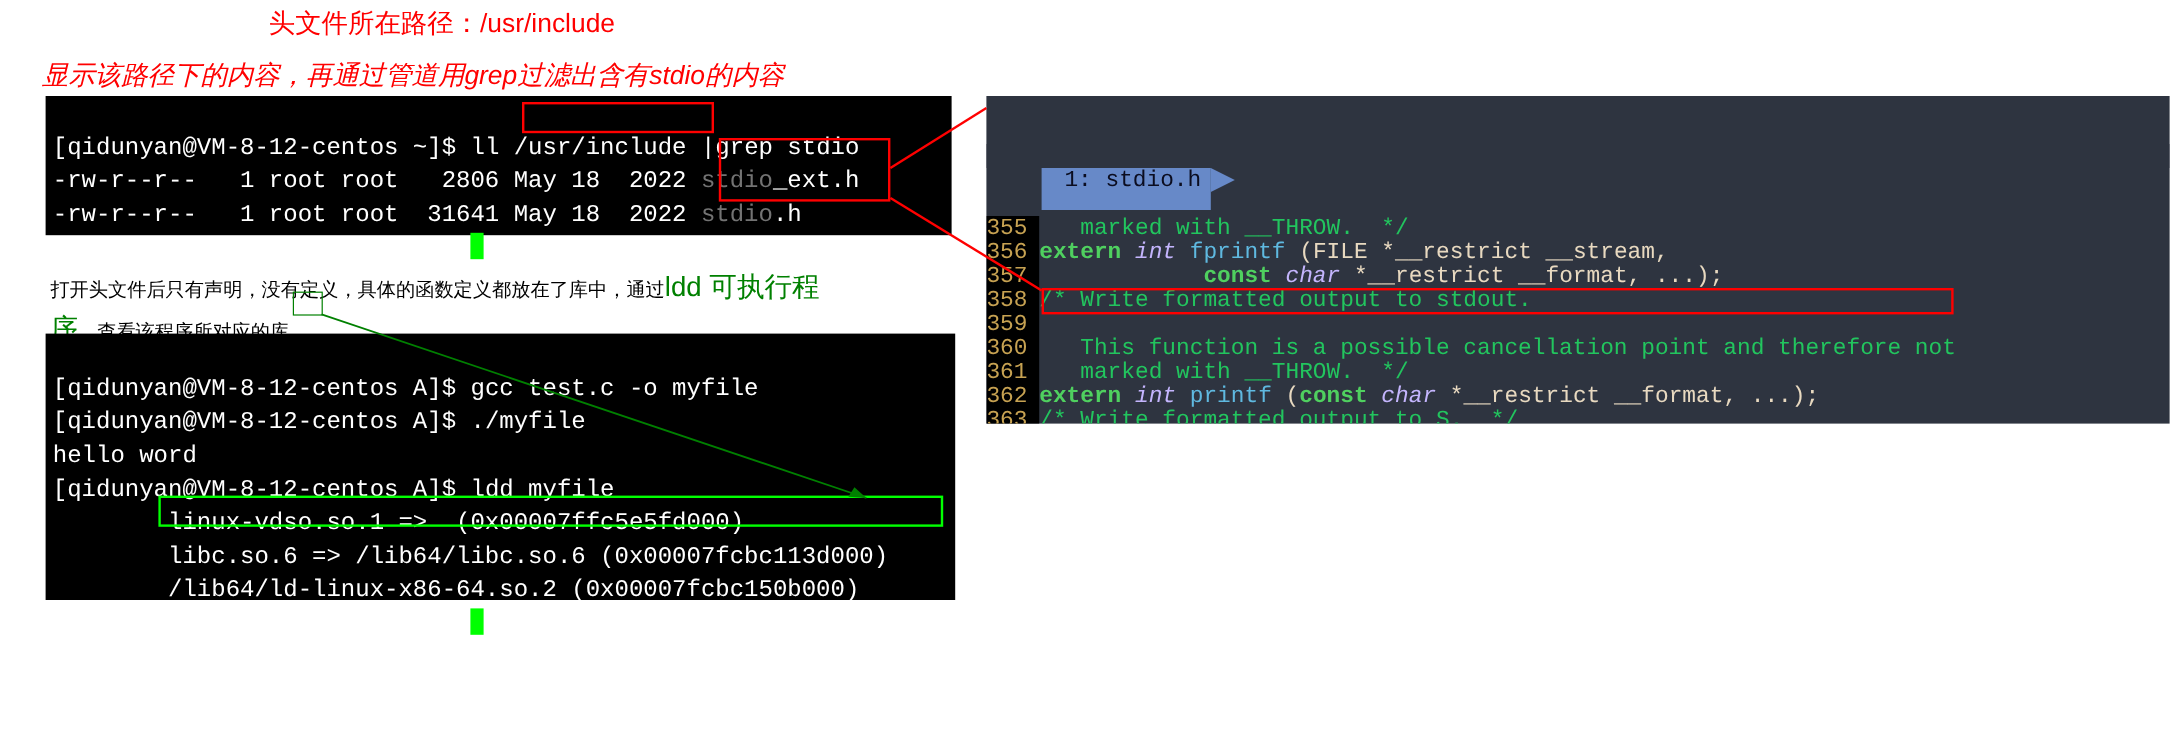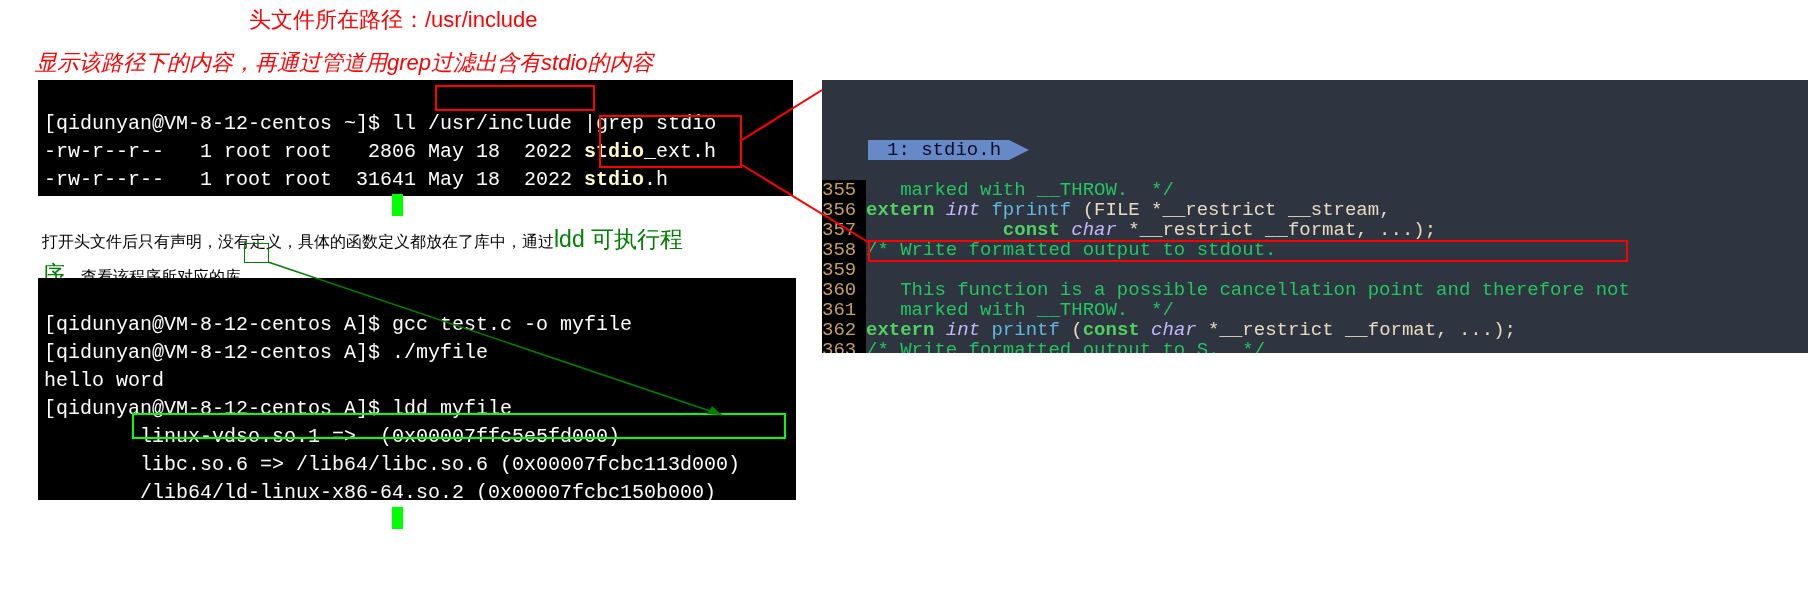--- a/index.html
+++ b/index.html
@@ -16,21 +16,21 @@
       line-height: 1.4;
     }
     .annotation-green {
       color: #008000;
       font-size: 23px;
       line-height: 1.5;
     }
     .top-anno1 {
       position: absolute;
       top: 5px;
-      left: 249px;
+      left: 224px;
     }
     .top-anno2 {
       position: absolute;
       top: 48px;
       left: 35px;
       font-style: italic;
     }
     .mid-anno {
       position: absolute;
       top: 222px;
@@ -65,21 +65,21 @@
       padding: 5px 6px;
       white-space: pre;
     }
     .cursor {
       display: inline-block;
       background: #00ff00;
       width: 11px;
       height: 22px;
       vertical-align: -3px;
     }
-    .hl-red-bold { color: #fef9c3; font-weight: bold; }
+    .hl-red-bold { color: #737373; font-weight: normal; }
     .editor {
       position: absolute;
       top: 80px;
       left: 822px;
       width: 986px;
       height: 273px;
       background: #2e3440;
       font-family: "Courier New", monospace;
       font-size: 19px;
       line-height: 20px;
@@ -89,21 +89,21 @@
     .tab-bar {
       height: 20px;
       background: #2e3440;
     }
     .tab {
       display: inline-block;
       background: #6789c8;
       color: #0b0d20;
       padding: 0 8px;
       position: relative;
-      height: 20px;
+      height: 35px;
       text-align: right;
     }
     .tab::after {
       content: "";
       position: absolute;
       right: -20px;
       top: 0;
       border-left: 20px solid #6789c8;
       border-top: 10px solid transparent;
       border-bottom: 10px solid transparent;

